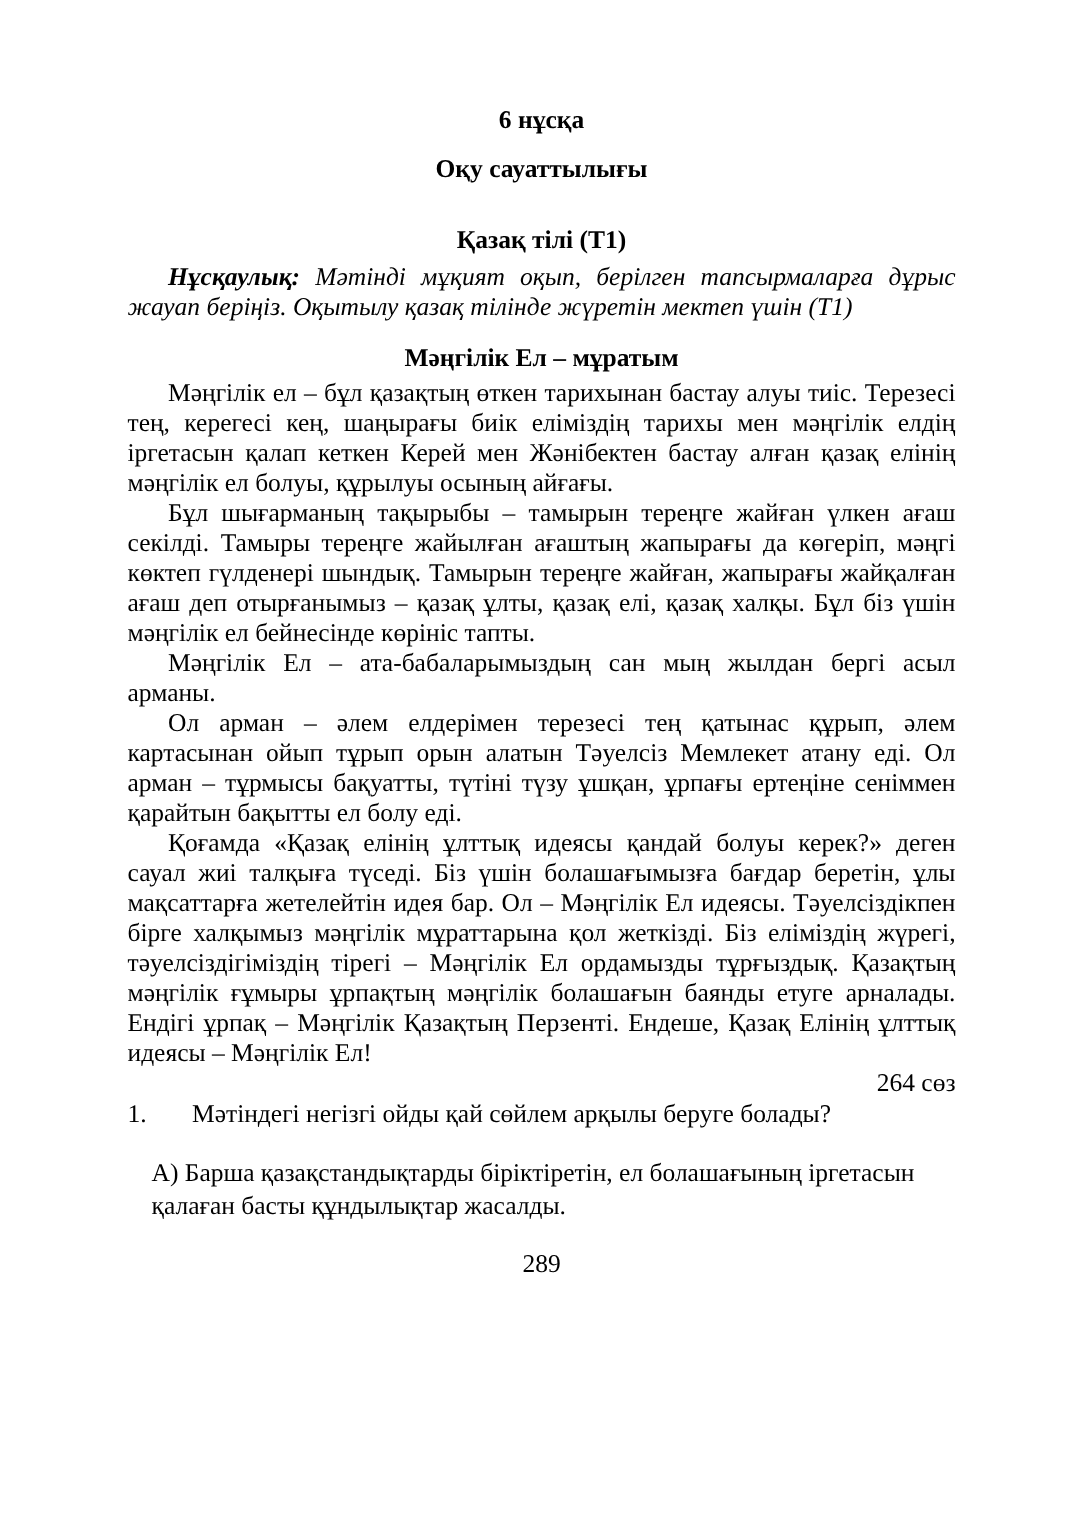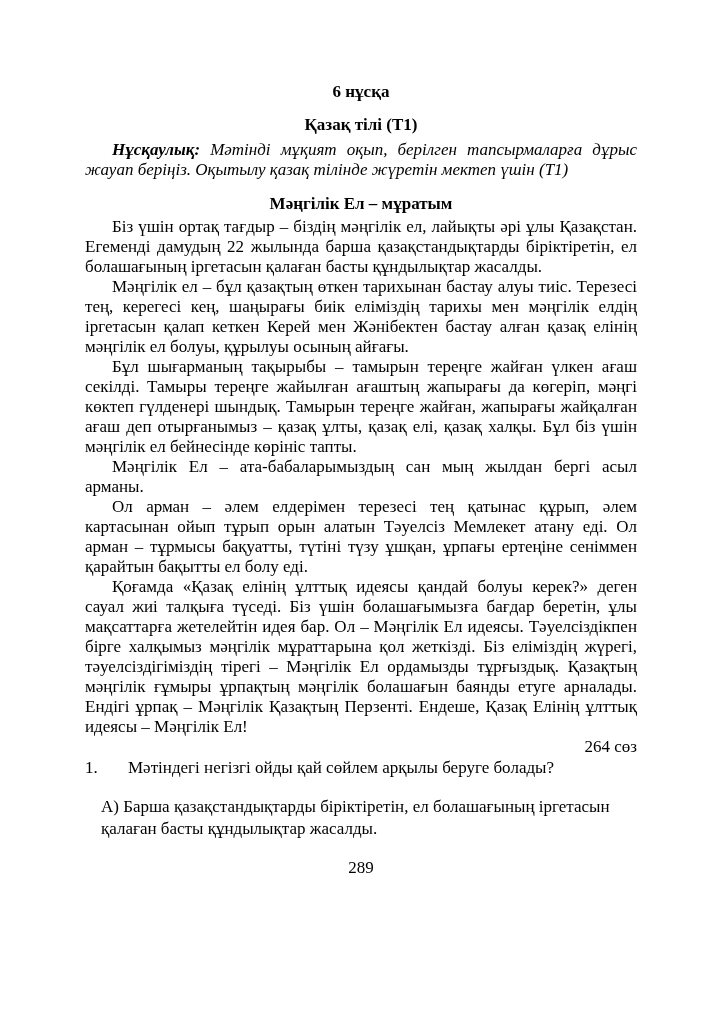--- a/index.html
+++ b/index.html
@@ -16,21 +16,21 @@
     padding: 70px 87px 0 85px;
     font-family: "Liberation Serif", "DejaVu Serif", serif;
     font-size: 17px;
     line-height: 20px;
     color: #000000;
     overflow: hidden;
   }
   .heading {
     text-align: center;
     font-weight: bold;
-    margin: 12px;
+    margin: 0;
     font-size: 17px;
     font-family: Liberation Serif, serif;
   }
   .variant-heading  { margin-bottom: 13px; }
   .section-heading  { margin-bottom: 27px; }
   .subject-heading  { margin-bottom: 5px; }
   .instruction {
     margin: 0 0 14px 0;
     text-align: justify;
     text-indent: 27px;
@@ -74,30 +74,30 @@
     line-height: 22.5px;
   }
 </style>
 </head>
 <body>
 
 <div class="page">
 
   <p class="heading variant-heading">6 нұсқа</p>
 
+  <p class="heading section-heading">Оқу сауаттылығы</p>
 
   <p class="heading subject-heading">Қазақ тілі (Т1)</p>
 
   <p class="instruction">
     <span class="instr-label">Нұсқаулық:</span><span> Мәтінді мұқият оқып, берілген тапсырмаларға дұрыс жауап беріңіз. Оқытылу қазақ тілінде жүретін мектеп үшін (Т1)</span>
   </p>
 
   <p class="text-title">Мәңгілік Ел – мұратым</p>
 
-  <p class="body-par">Біз үшін ортақ тағдыр – біздің мәңгілік ел, лайықты әрі ұлы Қазақстан. Егеменді дамудың 22 жылында барша қазақстандықтарды біріктіретін, ел болашағының іргетасын қалаған басты құндылықтар жасалды.</p>
   <p class="body-par">Мәңгілік ел – бұл қазақтың өткен тарихынан бастау алуы тиіс. Терезесі тең, керегесі кең, шаңырағы биік еліміздің тарихы мен мәңгілік елдің іргетасын қалап кеткен Керей мен Жәнібектен бастау алған қазақ елінің мәңгілік ел болуы, құрылуы осының айғағы.</p>
   <p class="body-par">Бұл шығарманың тақырыбы – тамырын тереңге жайған үлкен ағаш секілді. Тамыры тереңге жайылған ағаштың жапырағы да көгеріп, мәңгі көктеп гүлденері шындық. Тамырын тереңге жайған, жапырағы жайқалған ағаш деп отырғанымыз – қазақ ұлты, қазақ елі, қазақ халқы. Бұл біз үшін мәңгілік ел бейнесінде көрініс тапты.</p>
   <p class="body-par">Мәңгілік Ел – ата-бабаларымыздың сан мың жылдан бергі асыл арманы.</p>
   <p class="body-par">Ол арман – әлем елдерімен терезесі тең қатынас құрып, әлем картасынан ойып тұрып орын алатын Тәуелсіз Мемлекет атану еді. Ол арман – тұрмысы бақуатты, түтіні түзу ұшқан, ұрпағы ертеңіне сеніммен қарайтын бақытты ел болу еді.</p>
   <p class="body-par">Қоғамда «Қазақ елінің ұлттық идеясы қандай болуы керек?» деген сауал жиі талқыға түседі. Біз үшін болашағымызға бағдар беретін, ұлы мақсаттарға жетелейтін идея бар. Ол – Мәңгілік Ел идеясы. Тәуелсіздікпен бірге халқымыз мәңгілік мұраттарына қол жеткізді. Біз еліміздің жүрегі, тәуелсіздігіміздің тірегі – Мәңгілік Ел ордамызды тұрғыздық. Қазақтың мәңгілік ғұмыры ұрпақтың мәңгілік болашағын баянды етуге арналады. Ендігі ұрпақ – Мәңгілік Қазақтың Перзенті. Ендеше, Қазақ Елінің ұлттық идеясы – Мәңгілік Ел!</p>
 
   <p class="word-count">264 сөз</p>
 
   <p class="question-line">
     <span class="question-num">1.</span><span>Мәтіндегі негізгі ойды қай сөйлем арқылы беруге болады?</span>

